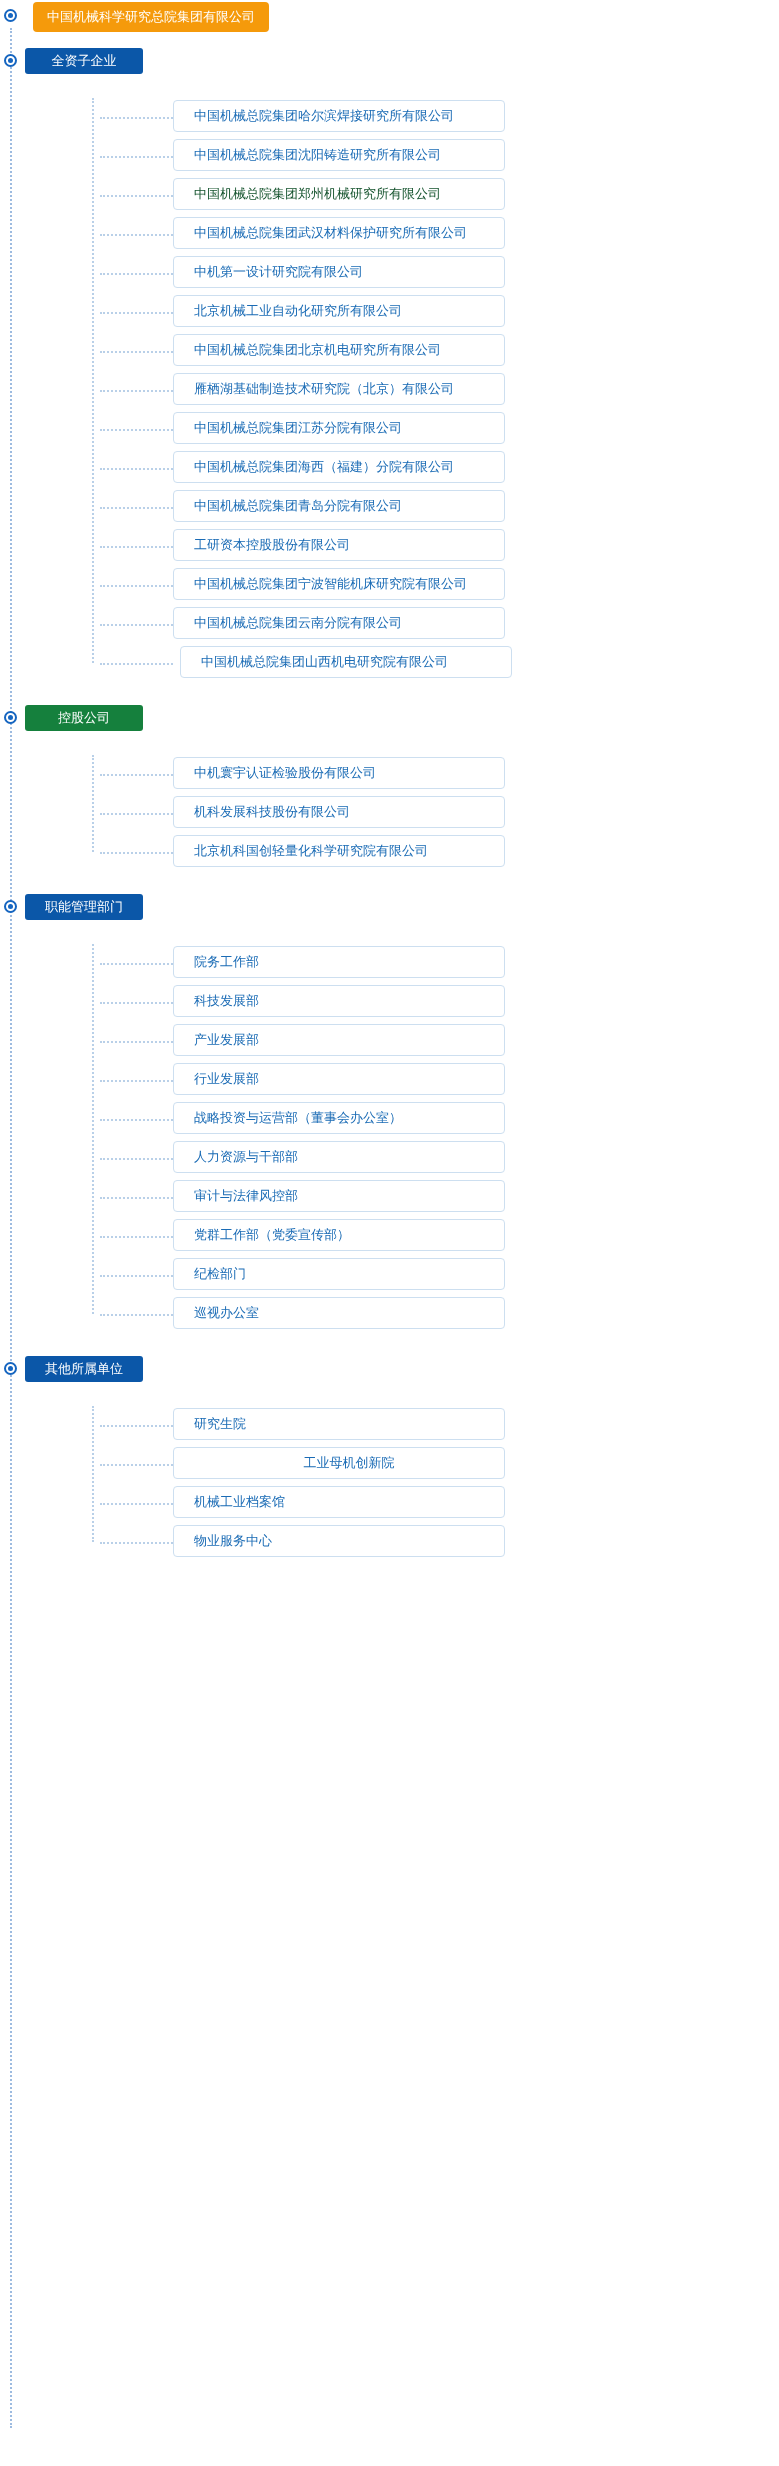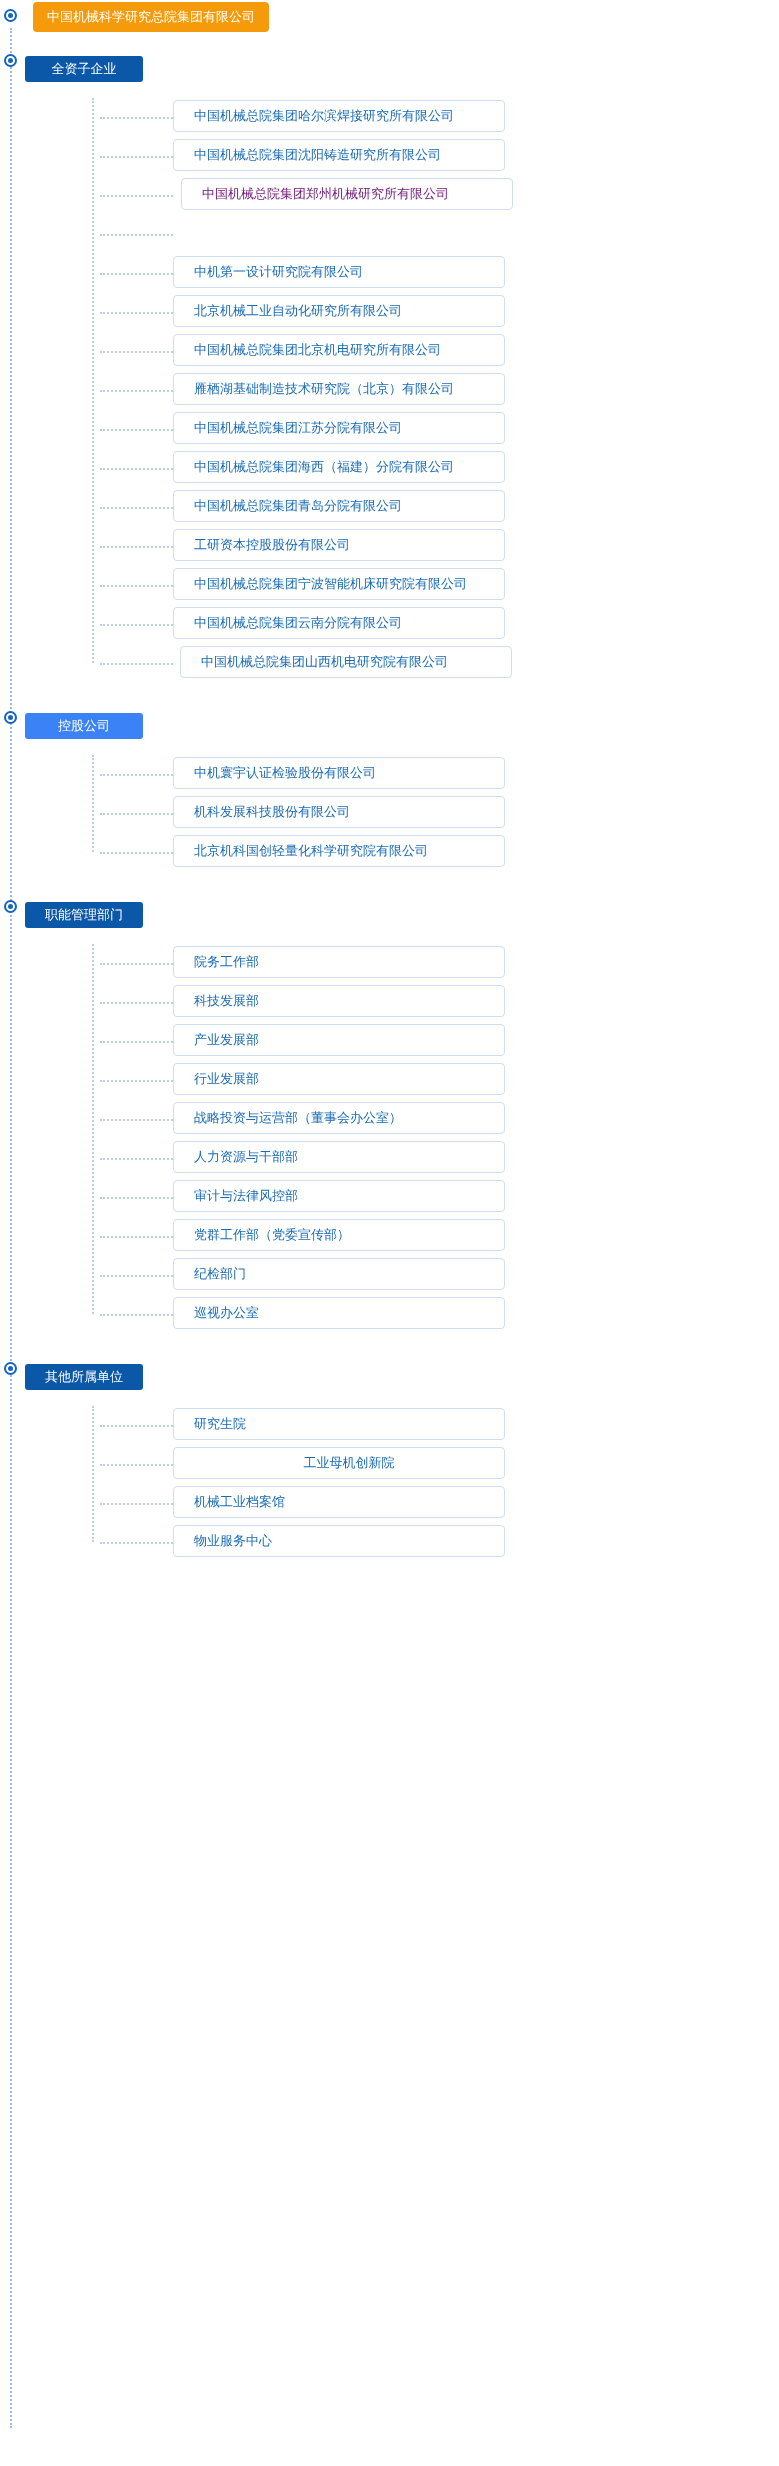--- a/index.html
+++ b/index.html
@@ -80,21 +80,21 @@
   .group {
     position: relative;
   }
   .group-head {
     position: relative;
     height: 50px;
   }
   .group-label {
     position: absolute;
     left: 25px;
-    top: 8px;
+    top: 0;
     width: 118px;
     height: 26px;
     line-height: 26px;
     background: #0b57a8;
     color: #ffffff;
     font-size: 13px;
     text-align: center;
     border-radius: 3px;
     box-sizing: border-box;
     white-space: nowrap;
@@ -172,24 +172,25 @@
           <div class="item">
             <div class="item-connector" style="border-top-color: rgb(185, 208, 232);"></div>
             <div class="item-box" style="color: rgb(26, 107, 181); border-color: rgb(205, 223, 240);">中国机械总院集团哈尔滨焊接研究所有限公司</div>
           </div>
           <div class="item">
             <div class="item-connector" style="border-top-color: rgb(185, 208, 232);"></div>
             <div class="item-box" style="color: rgb(26, 107, 181); border-color: rgb(205, 223, 240);">中国机械总院集团沈阳铸造研究所有限公司</div>
           </div>
           <div class="item">
             <div class="item-connector" style="border-top-color: rgb(185, 208, 232);"></div>
-            <div class="item-box" style="color: #701a75; border-color: rgb(205, 223, 240); margin-left: 8px;">中国机械总院集团郑州机械研究所有限公司</div>
-          </div>
-          <div class="item">
-            <div class="item-connector" style="border-top-color: rgb(185, 208, 232);"></div>
+            <div class="item-box" style="color: #14532d; border-color: rgb(205, 223, 240);">中国机械总院集团郑州机械研究所有限公司</div>
+          </div>
+          <div class="item">
+            <div class="item-connector" style="border-top-color: rgb(185, 208, 232);"></div>
+            <div class="item-box" style="color: rgb(26, 107, 181); border-color: rgb(205, 223, 240);">中国机械总院集团武汉材料保护研究所有限公司</div>
           </div>
           <div class="item">
             <div class="item-connector" style="border-top-color: rgb(185, 208, 232);"></div>
             <div class="item-box" style="color: rgb(26, 107, 181); border-color: rgb(205, 223, 240);">中机第一设计研究院有限公司</div>
           </div>
           <div class="item">
             <div class="item-connector" style="border-top-color: rgb(185, 208, 232);"></div>
             <div class="item-box" style="color: rgb(26, 107, 181); border-color: rgb(205, 223, 240);">北京机械工业自动化研究所有限公司</div>
           </div>
           <div class="item">
@@ -227,21 +228,21 @@
           <div class="item">
             <div class="item-connector" style="border-top-color: rgb(185, 208, 232);"></div>
             <div class="item-box" style="color: rgb(26, 107, 181); border-color: rgb(205, 223, 240); margin-left: 7px;">中国机械总院集团山西机电研究院有限公司</div>
           </div>
         </div>
       </div>
       <div class="group-gap"></div>
       <div class="group">
         <div class="group-head">
           <div class="spine-dot" style="top: 6px;"></div>
-          <div class="group-label" style="background: #3b82f6;">控股公司</div>
+          <div class="group-label" style="background: #15803d;">控股公司</div>
         </div>
         <div class="group-body">
           <div class="group-rail" style="border-left-color: rgb(185, 208, 232);"></div>
           <div class="item">
             <div class="item-connector" style="border-top-color: rgb(185, 208, 232);"></div>
             <div class="item-box" style="color: rgb(26, 107, 181); border-color: rgb(205, 223, 240);">中机寰宇认证检验股份有限公司</div>
           </div>
           <div class="item">
             <div class="item-connector" style="border-top-color: rgb(185, 208, 232);"></div>
             <div class="item-box" style="color: rgb(26, 107, 181); border-color: rgb(205, 223, 240);">机科发展科技股份有限公司</div>

